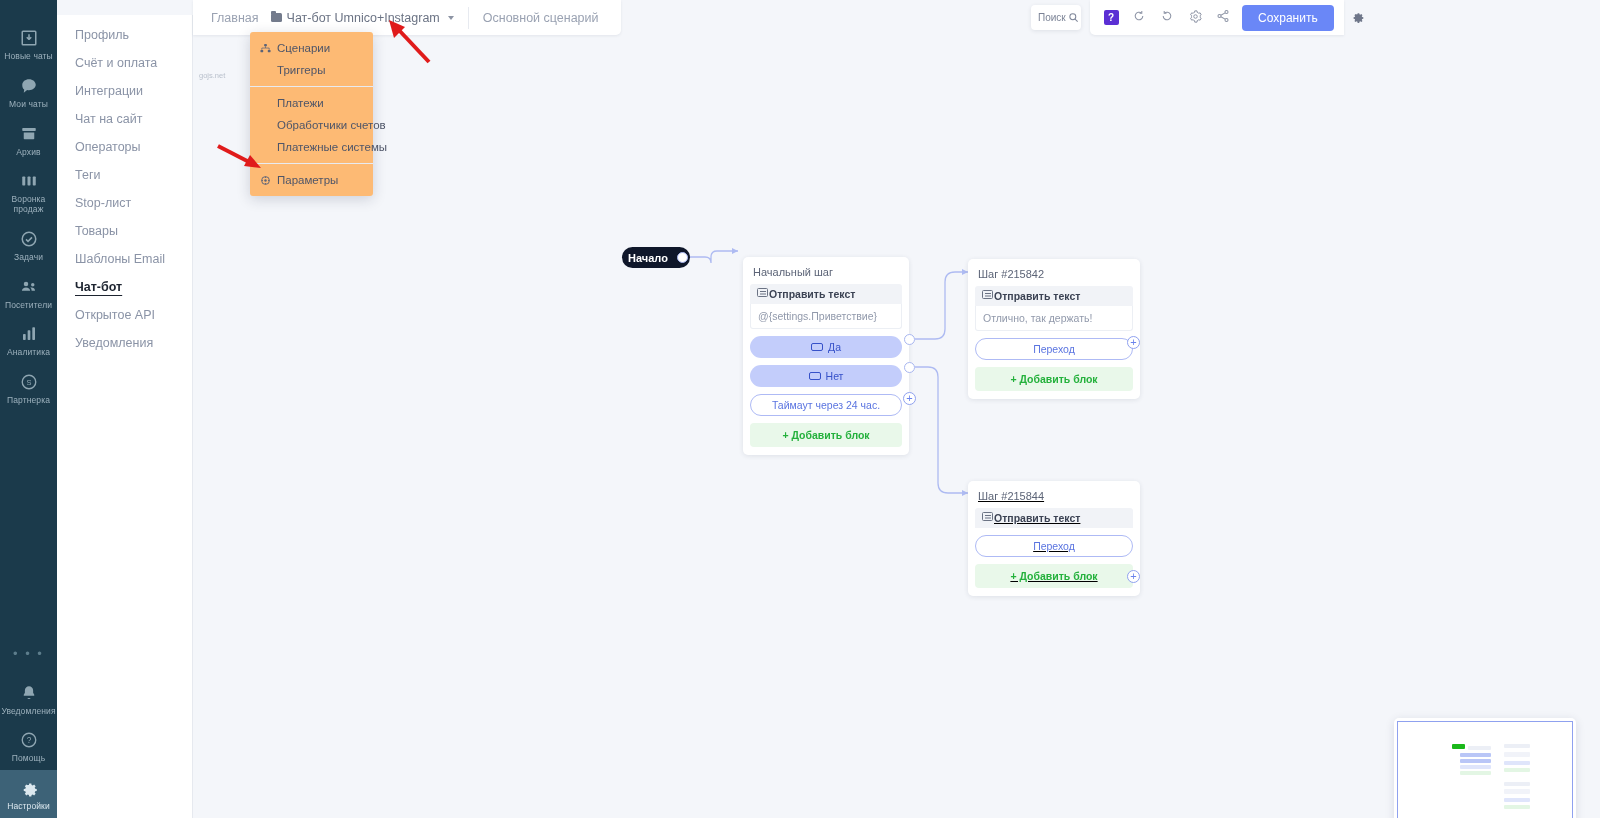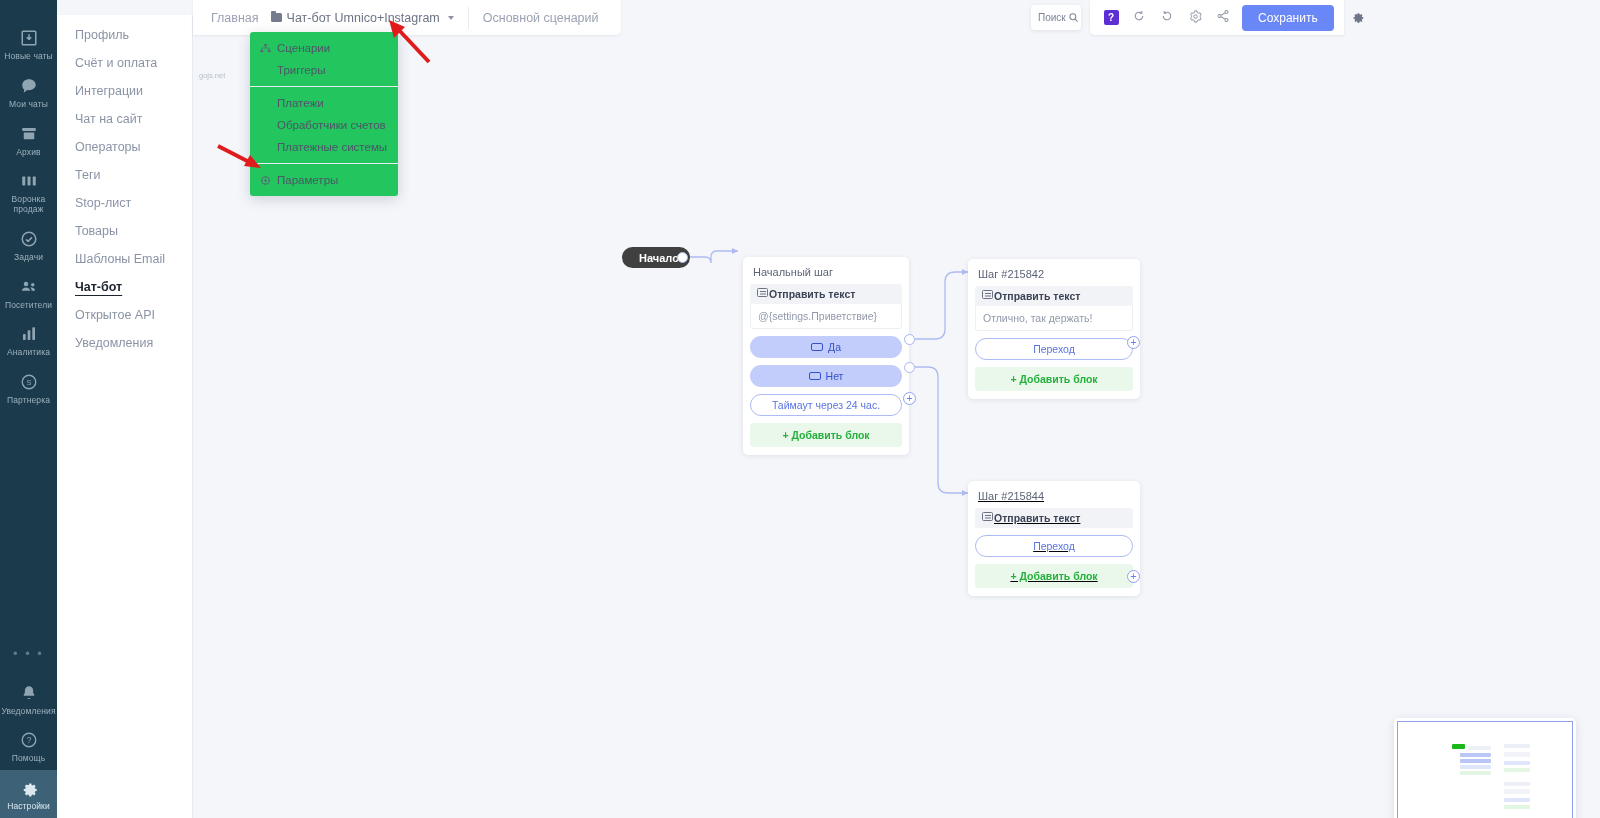--- a/index.html
+++ b/index.html
@@ -106,22 +106,22 @@
   .caret-down {
     width: 0; height: 0; margin-left: 3px;
     border-left: 3.5px solid transparent;
     border-right: 3.5px solid transparent;
     border-top: 4px solid #8d94a4;
   }
 
   
   .dropdown {
     position: absolute; left: 250px; top: 32px;
-    width: 148px;
-    background: #22c55e;
+    width: 123px;
+    background: #fdba74;
     border-radius: 3px;
     box-shadow: 0 3px 14px rgba(25,35,60,.18);
     padding: 5px 0;
     z-index: 40;
   }
   .menu-item {
     display: flex; align-items: center; gap: 6px;
     padding: 5px 10px;
     font-size: 11.5px; color: #4e5568;
     cursor: pointer; white-space: nowrap;
@@ -227,23 +227,23 @@
   .msg-ico::after {
     content: ''; position: absolute; left: 1.5px; top: 1.5px;
     width: 6px; height: 1px; background: #6b7384;
     box-shadow: 0 2.5px 0 #6b7384;
   }
 
   
   .start-pill {
     position: absolute; left: 622px; top: 212px;
     width: 68px; height: 21px;
-    background: #404040; border-radius: 11px;
+    background: #0f172a; border-radius: 11px;
     color: #fff; font-size: 11px; font-weight: bold;
-    display: flex; align-items: center; padding-left: 17px;
+    display: flex; align-items: center; padding-left: 6px;
   }
   .port {
     position: absolute; width: 11px; height: 11px;
     background: #fff; border: 1.6px solid #a9b7f0;
     border-radius: 50%;
   }
   .port-plus {
     position: absolute; width: 13px; height: 13px;
     background: #fff; border: 1.3px solid #8fa1ef;
     border-radius: 50%; color: #6a83ec;

